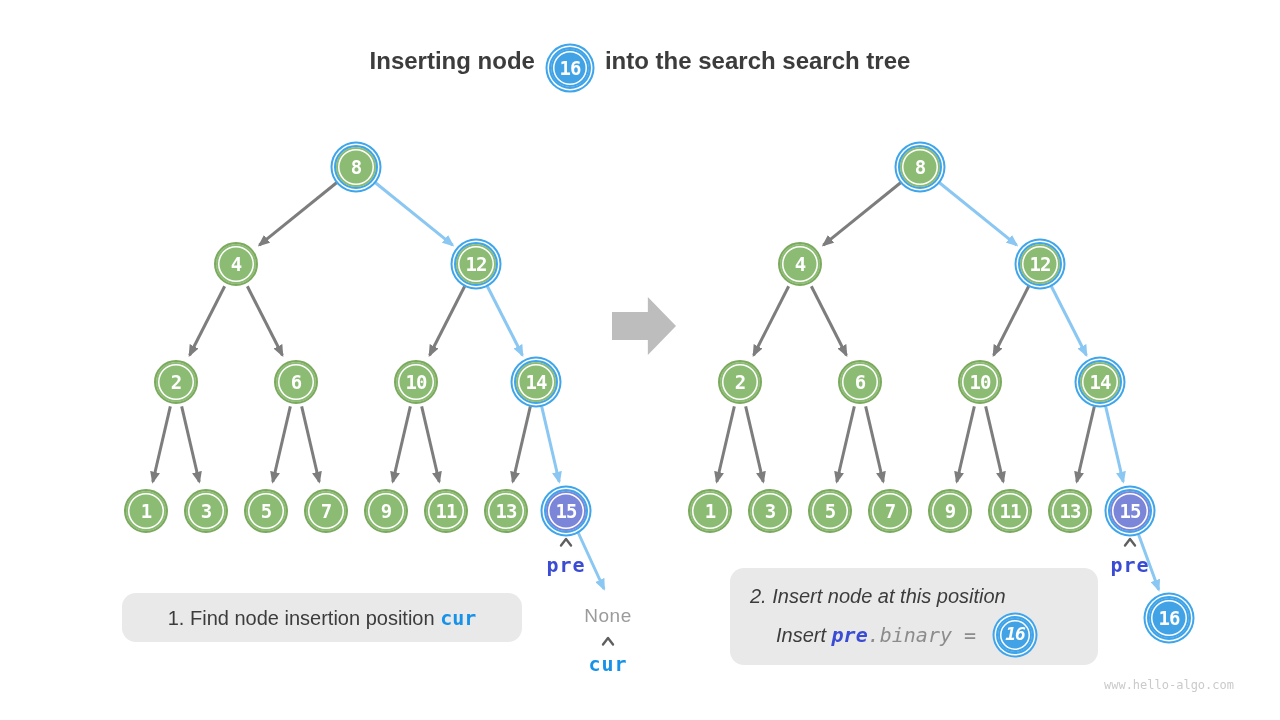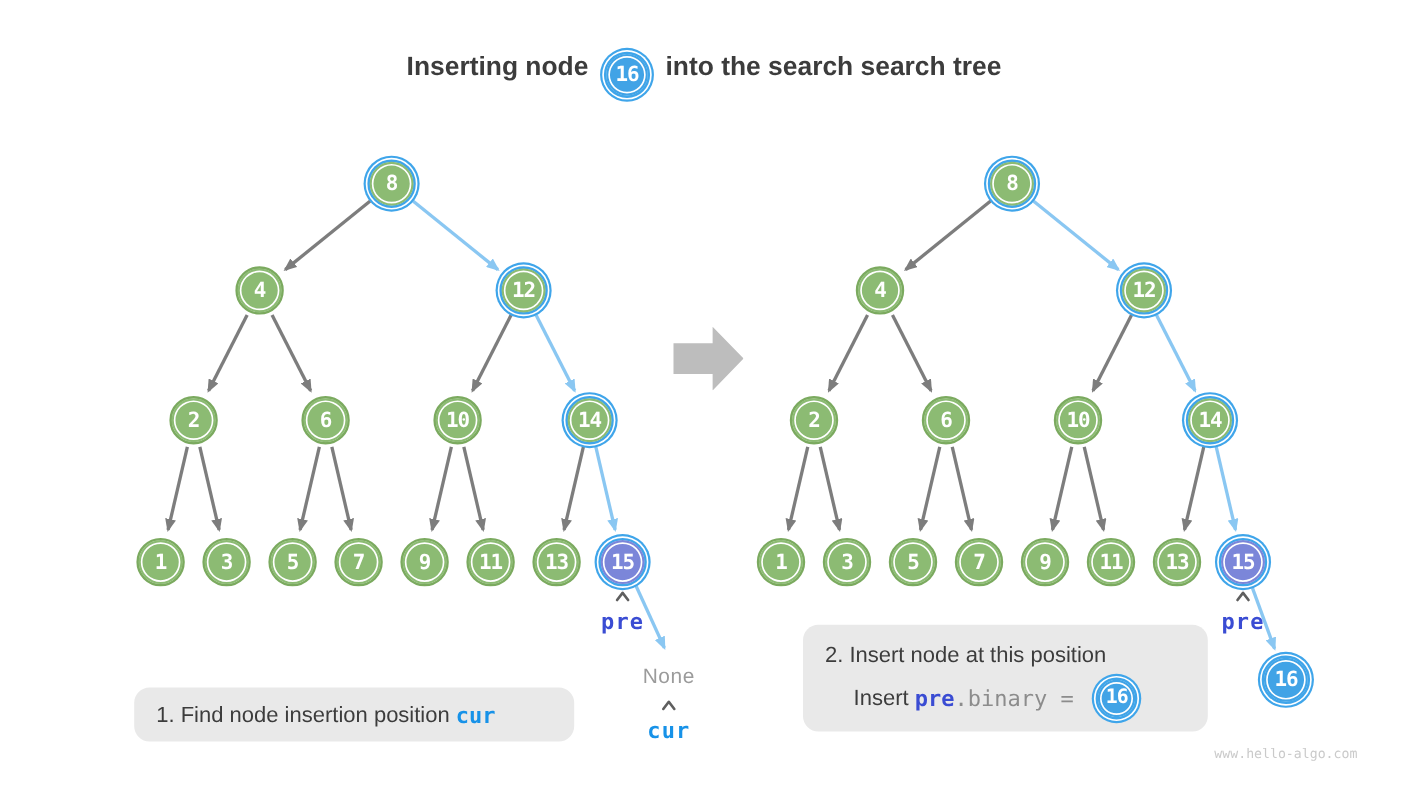--- a/index.html
+++ b/index.html
@@ -35,21 +35,21 @@
        font-family:"DejaVu Sans Mono",monospace;font-weight:bold;font-size:20px;letter-spacing:1px;}
   .ptr.pre{color:var(--pre-label-blue);}
   .ptr.cur{color:var(--cur-label-blue);}
   .none-label{position:absolute;transform:translate(-50%,-50%);font-size:19px;letter-spacing:.5px;
        color:var(--none-gray);z-index:4;}
 
   
   .caption{position:absolute;background:var(--caption-bg);border-radius:14px;box-sizing:border-box;
        display:flex;flex-direction:column;justify-content:center;padding:8px 20px;
        font-size:20px;color:var(--ink);z-index:4;}
-  .caption.center{margin-top:32px;}
+  .caption.center{align-items:center;}
   .cap-line{display:flex;align-items:center;white-space:pre;line-height:1.6;}
   .caption:not(.center) .cap-line + .cap-line{padding-left:26px;margin-top:4px;}
   .seg-plain{color:var(--ink);}
   .seg-cur{color:var(--cur-label-blue);font-family:"DejaVu Sans Mono",monospace;font-weight:bold;}
   .seg-pre{color:var(--pre-label-blue);font-family:"DejaVu Sans Mono",monospace;font-weight:bold;}
   .seg-code{color:var(--code-gray);font-family:"DejaVu Sans Mono",monospace;}
 
   
   .block-arrow{position:absolute;left:612px;top:297px;width:64px;height:58px;
        background:var(--transition-arrow-gray);z-index:2;
@@ -152,17 +152,17 @@
     <div class="node normal" style="left: 1048px; top: 489px;">13</div>
     <div class="node pre-node" style="left: 1108px; top: 489px;">15</div>
     <div class="node new" style="left: 1147px; top: 596px;">16</div>
     <svg width="16" height="12" class="caret-svg" style="left: 1122px; top: 536px;">
       <path d="M3 9.5 L8 3 L13 9.5" stroke="#5F5F5F" stroke-width="2.4" fill="none" stroke-linecap="round" stroke-linejoin="round"></path>
     </svg>
     <div class="ptr pre" style="left: 1130px; top: 565px;">pre</div>
     <div class="caption center" style="left: 122px; top: 593px; width: 400px; height: 49px;">
       <div class="cap-line"><span class="seg-plain">1. Find node insertion position </span><span class="seg-cur">cur</span></div>
     </div>
-    <div class="caption" style="left: 730px; top: 568px; width: 368px; height: 97px;">
+    <div class="caption" style="left: 730px; top: 568px; width: 368px; height: 97px; font-style: italic;">
       <div class="cap-line"><span class="seg-plain">2. Insert node at this position</span></div>
       <div class="cap-line"><span class="seg-plain">Insert </span><span class="seg-pre">pre</span><span class="seg-code">.</span><span class="seg-code">binary</span><span class="seg-code"> = </span><span class="node inline-node new cap-node">16</span></div>
     </div>
   </div>
 
 </body></html>

